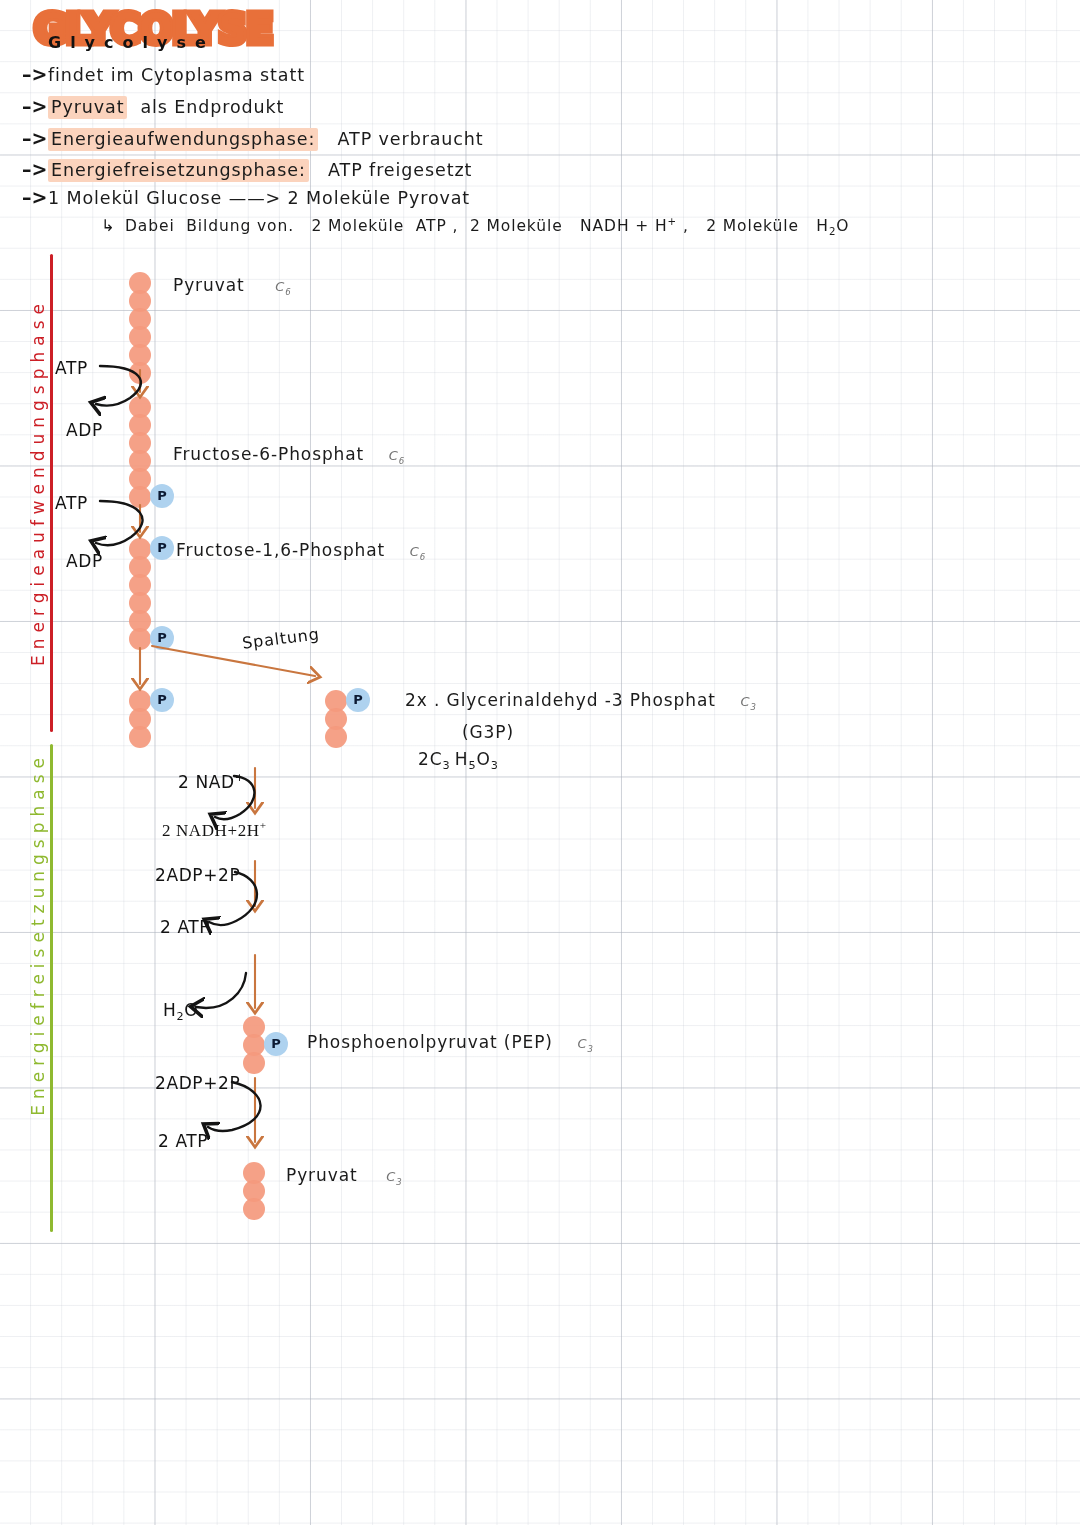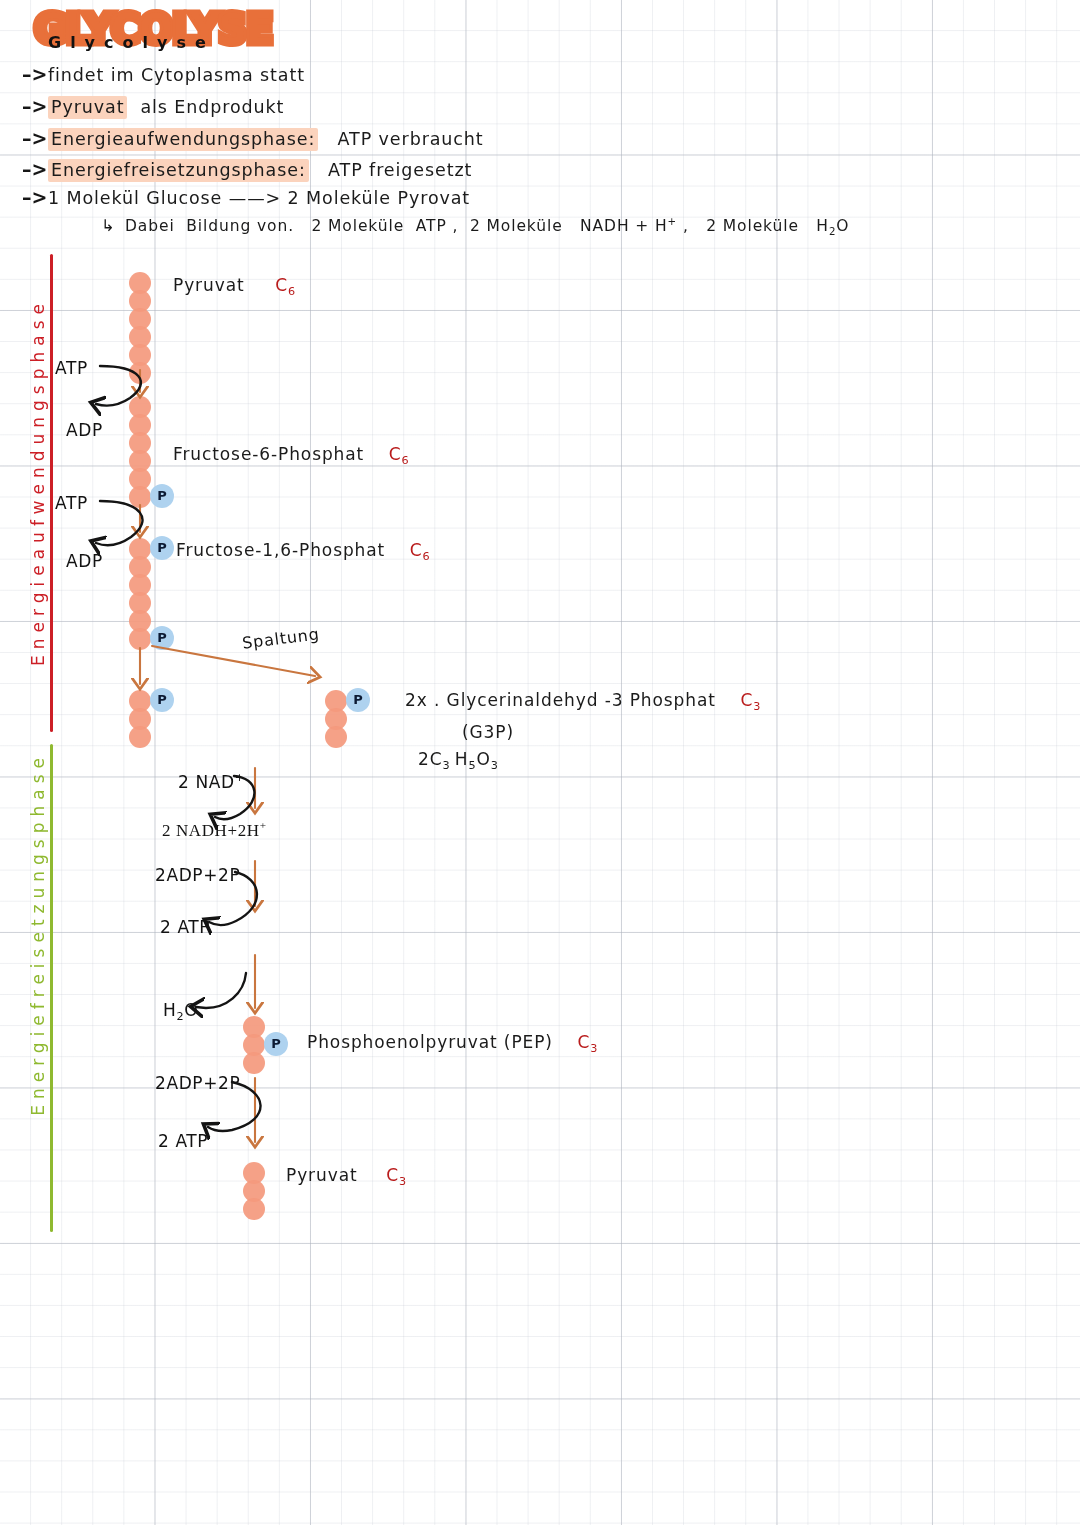--- a/index.html
+++ b/index.html
@@ -111,21 +111,21 @@
   }
 
   
   .mol-label {
     position: absolute;
     font-size: 17px;
     letter-spacing: 0.9px;
     color: #1b1b1b;
     white-space: nowrap;
   }
-  .cnum { color: #b91c1c; font-size: 17px; }
+  .cnum { color: #737373; font-size: 13px; font-style: italic; }
 
   
   #vector { position: absolute; inset: 0; pointer-events: none; }
 
   
   .cof {
     position: absolute;
     font-size: 17px;
     letter-spacing: 0.6px;
     color: #131313;

